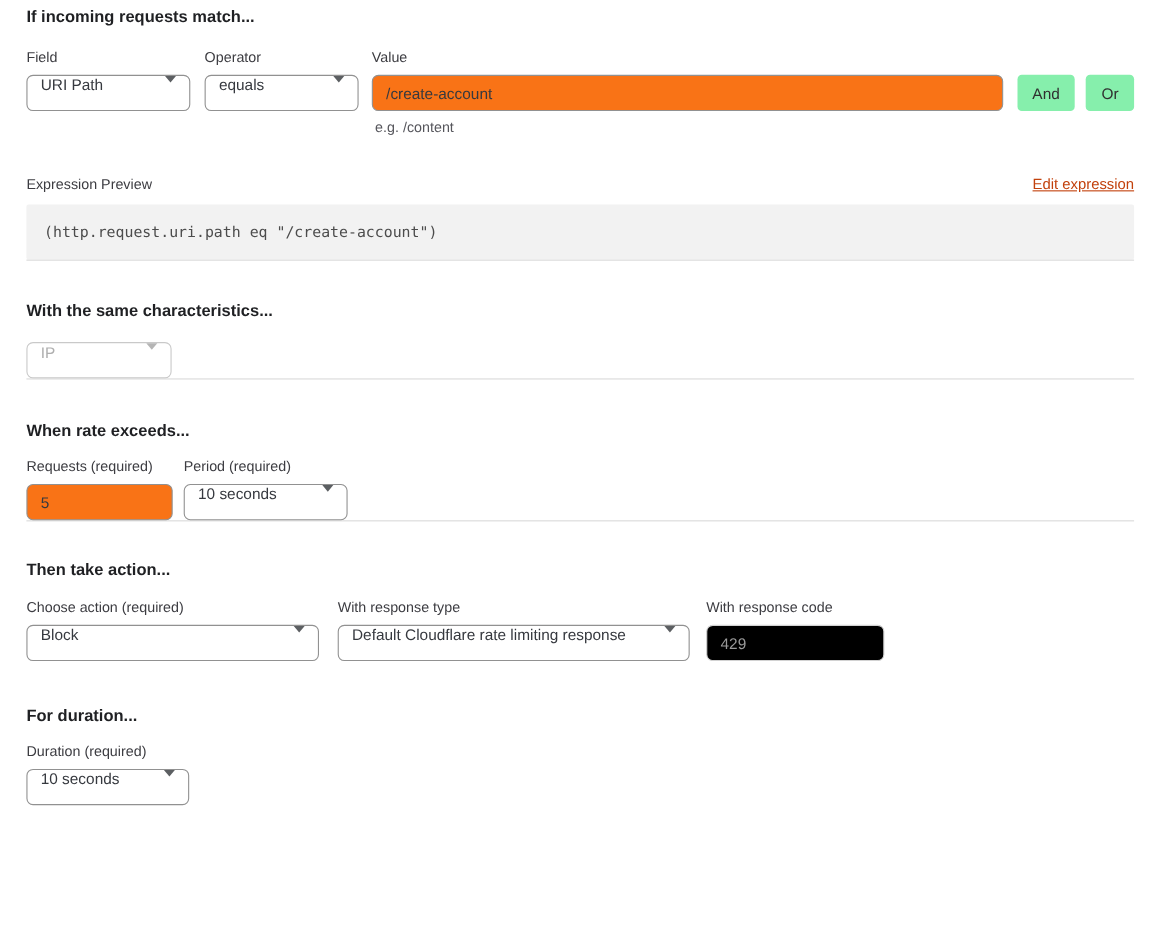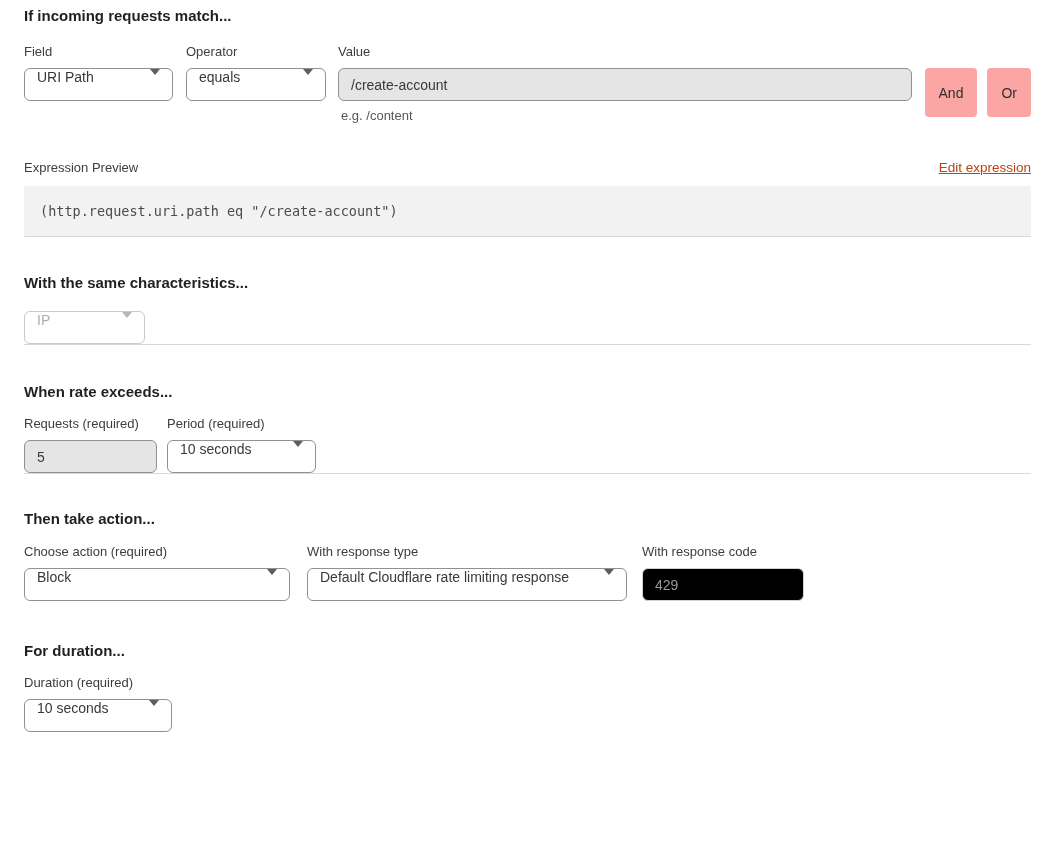--- a/index.html
+++ b/index.html
@@ -54,40 +54,40 @@
   input.text-input {
     width: 100%;
     height: 33px;
     border: 1px solid #919191;
     border-radius: 6px;
     font-family: "Liberation Sans", sans-serif;
     font-size: 14px;
     color: #36393f;
     padding: 0 12px;
     outline: none;
-    background: #e5e5e5;
+    background: #f97316;
   }
   input.text-input:disabled {
     background: #000000;
     border-color: #d2d2d2;
     color: #9a9a9a;
   }
 
   .helper-text {
     font-size: 13px;
     color: #56565c;
     margin-top: 7px;
     margin-left: 3px;
   }
 
   .logic-btn {
-    height: 49px;
+    height: 33px;
     border: none;
     border-radius: 4px;
-    background: #fca5a5;
+    background: #86efac;
     color: #303030;
     font-family: "Liberation Sans", sans-serif;
     font-size: 14px;
     padding: 0 14px;
     cursor: pointer;
   }
 
   .col-field    { width: 149px; margin-right: 13px; }
   .col-operator { width: 140px; margin-right: 12px; }
   .col-value    { flex: 1; }
@@ -124,21 +124,21 @@
   hr.section-divider {
     border: none;
     border-top: 1px solid #d9d9d9;
     margin: 0;
   }
   .divider-1 { margin-top: 34px; }
   .divider-2 { margin-top: 31px; }
   .divider-3 { margin-top: 47px; }
 
   .sec2-title { margin-top: 38px; }
-  .sec2-select { margin-top: 20px; width: 121px; gap: 16px; }
+  .sec2-select { margin-top: 20px; width: 132px; gap: 16px; }
 
   .sec3-title { margin-top: 39px; }
   .sec3-labels { margin-top: 16px; }
   .sec3-controls { margin-top: 8px; }
   .col-requests { width: 133px; margin-right: 10px; }
   .col-period   { width: 149px; }
 
   .sec4-title { margin-top: 37px; }
   .sec4-labels { margin-top: 17px; }
   .sec4-controls { margin-top: 8px; }

